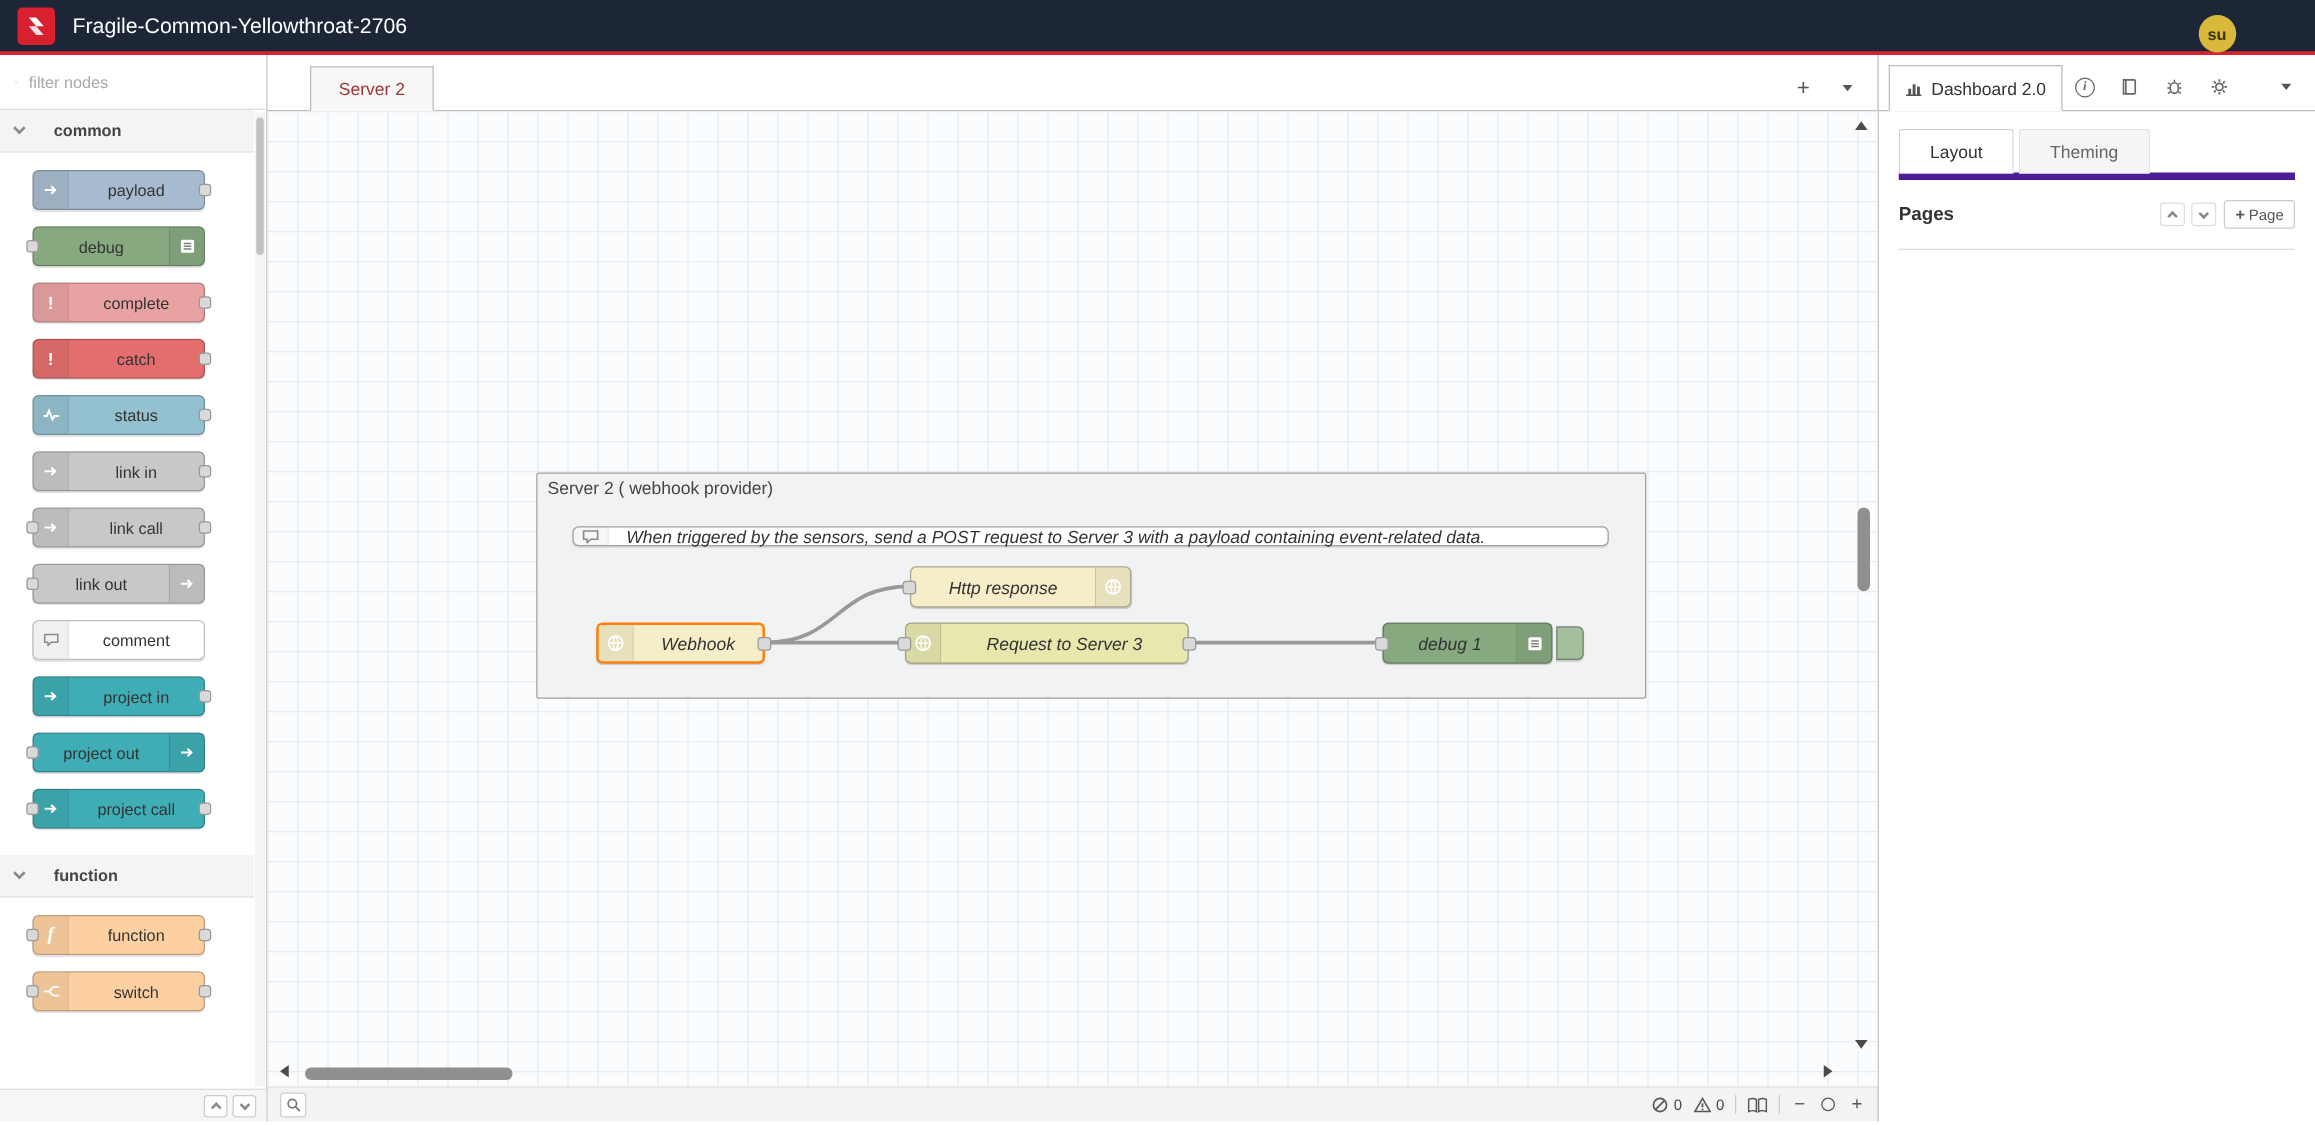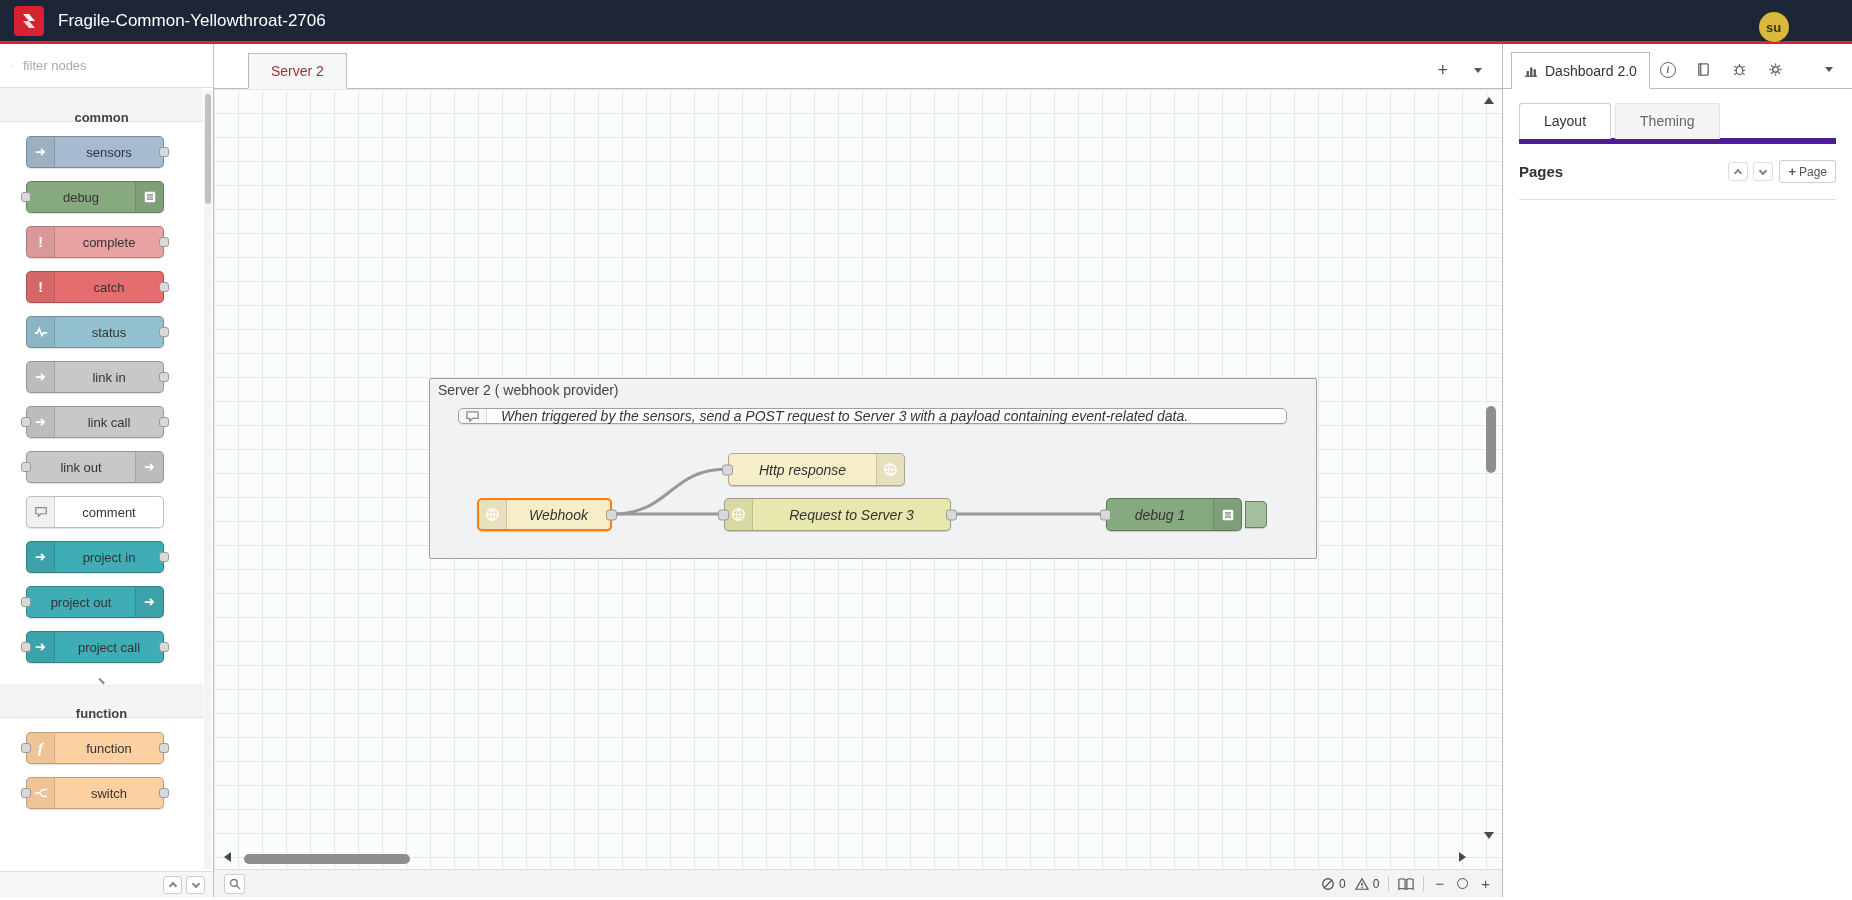--- a/index.html
+++ b/index.html
@@ -39,21 +39,21 @@
   .palette { width:214px; border-right:1px solid #bfbfbf; background:#fff;
     display:flex; flex-direction:column; position:relative; }
   .palette-search { height:44px; border-bottom:1px solid #ddd; display:flex; align-items:center;
     gap:7px; padding:0 12px; background:#fff; }
   .palette-search input { border:none; outline:none; flex:1; font-size:13px;
     font-family:"Liberation Sans", sans-serif; color:#555; background:transparent; }
   .palette-search input::placeholder { color:#a9a9a9; }
   .palette-body { flex:1; overflow:hidden; position:relative; padding-right:10px; }
   .cat-header { display:flex; align-items:center; gap:24px; height:34px; padding:0 12px;
     background:#f4f4f4; border-bottom:1px solid #e2e2e2; font-size:13px; font-weight:bold;
-    color:#444; cursor:pointer;flex-direction:column; }
+    color:#444; cursor:pointer; }
   .cat-chev { width:7px; height:7px; border-right:2px solid #888; border-bottom:2px solid #888;
     transform:rotate(45deg); margin-top:-4px; }
   .cat-items { padding:14px 0 8px 0; }
   .pnode { position:relative; width:138px; height:32px; border:1px solid rgba(0,0,0,.25);
     border-radius:5px; margin:0 0 13px 26px; display:flex; align-items:center;
     box-shadow:0 1px 1px rgba(0,0,0,.12); cursor:move; font-size:13px; color:#333; }
   .picon { width:28px; align-self:stretch; display:flex; align-items:center; justify-content:center;
     background:rgba(0,0,0,.06); border-right:1px solid rgba(0,0,0,.12); border-radius:4px 0 0 4px; }
   .pnode-r .picon { border-right:none; border-left:1px solid rgba(0,0,0,.12); border-radius:0 4px 4px 0; }
   .plabel { flex:1; text-align:center; white-space:nowrap; overflow:hidden; }
@@ -90,21 +90,21 @@
   .canvas { flex:1; position:relative; overflow:hidden;
     background-color:#fbfcfd;
     background-image:linear-gradient(#e3e8ec 1px, transparent 1px),
                      linear-gradient(90deg, #e3e8ec 1px, transparent 1px);
     background-size:24px 24px; }
   .wires { position:absolute; top:0; left:0; width:100%; height:100%; pointer-events:none; }
   .wire { fill:none; stroke-width:3; }
   .flow-group { position:absolute; left:215px; top:289px; width:888px; height:181px;
     background:#f1f2f3; border:1px solid #a0a0a0; border-radius:2px; }
   .group-label { position:absolute; top:3px; left:8px; font-size:14px; color:#444; }
-  .comment-node { position:absolute; left:244px; top:319px; width:829px; height:16px;
+  .comment-node { position:absolute; left:244px; top:332px; width:829px; height:16px;
     background:#fff; border:1px solid #a0a0a0; border-radius:5px; display:flex;
     align-items:center; cursor:move; box-shadow:0 1px 1px rgba(0,0,0,.1); }
   .comment-node .picon { background:rgba(0,0,0,.03); }
   .comment-text { font-size:14px; font-style:italic; color:#333; padding-left:14px; white-space:nowrap; }
 
   .fnode { position:absolute; height:33px; border:1px solid rgba(0,0,0,.3); border-radius:5px;
     display:flex; align-items:center; font-size:14px; font-style:italic; color:#333;
     cursor:move; box-shadow:0 1px 1px rgba(0,0,0,.18); }
   .fnode .flabel { flex:1; text-align:center; white-space:nowrap; }
   .fnode.selected { border:2px solid #ff7f0e; }
@@ -233,21 +233,21 @@
         <span>common</span>
       </div>
       <div class="cat-items">
 
         <div class="pnode" style="background-color: rgb(166, 187, 207);">
           <span class="picon">
               <svg width="14" height="14" viewBox="0 0 16 16">
                 <path d="M2 8h9M8 4.5 11.5 8 8 11.5" fill="none" stroke="#fff" stroke-width="2"></path>
               </svg>
             </span>
-          <span class="plabel">sensors</span>
+          <span class="plabel">payload</span>
           <span class="nub nub-r"></span>
         </div>
 
         <div class="pnode pnode-r" style="background-color: rgb(135, 169, 128);">
           <span class="nub nub-l"></span>
           <span class="plabel">debug</span>
           <span class="picon">
               <svg width="14" height="14" viewBox="0 0 16 16">
                 <rect x="2" y="2" width="12" height="12" rx="1.5" fill="#fff"></rect>
                 <path d="M4.5 5.5h7M4.5 8h7M4.5 10.5h7" stroke="#7d7d7d" stroke-width="1.4"></path>

